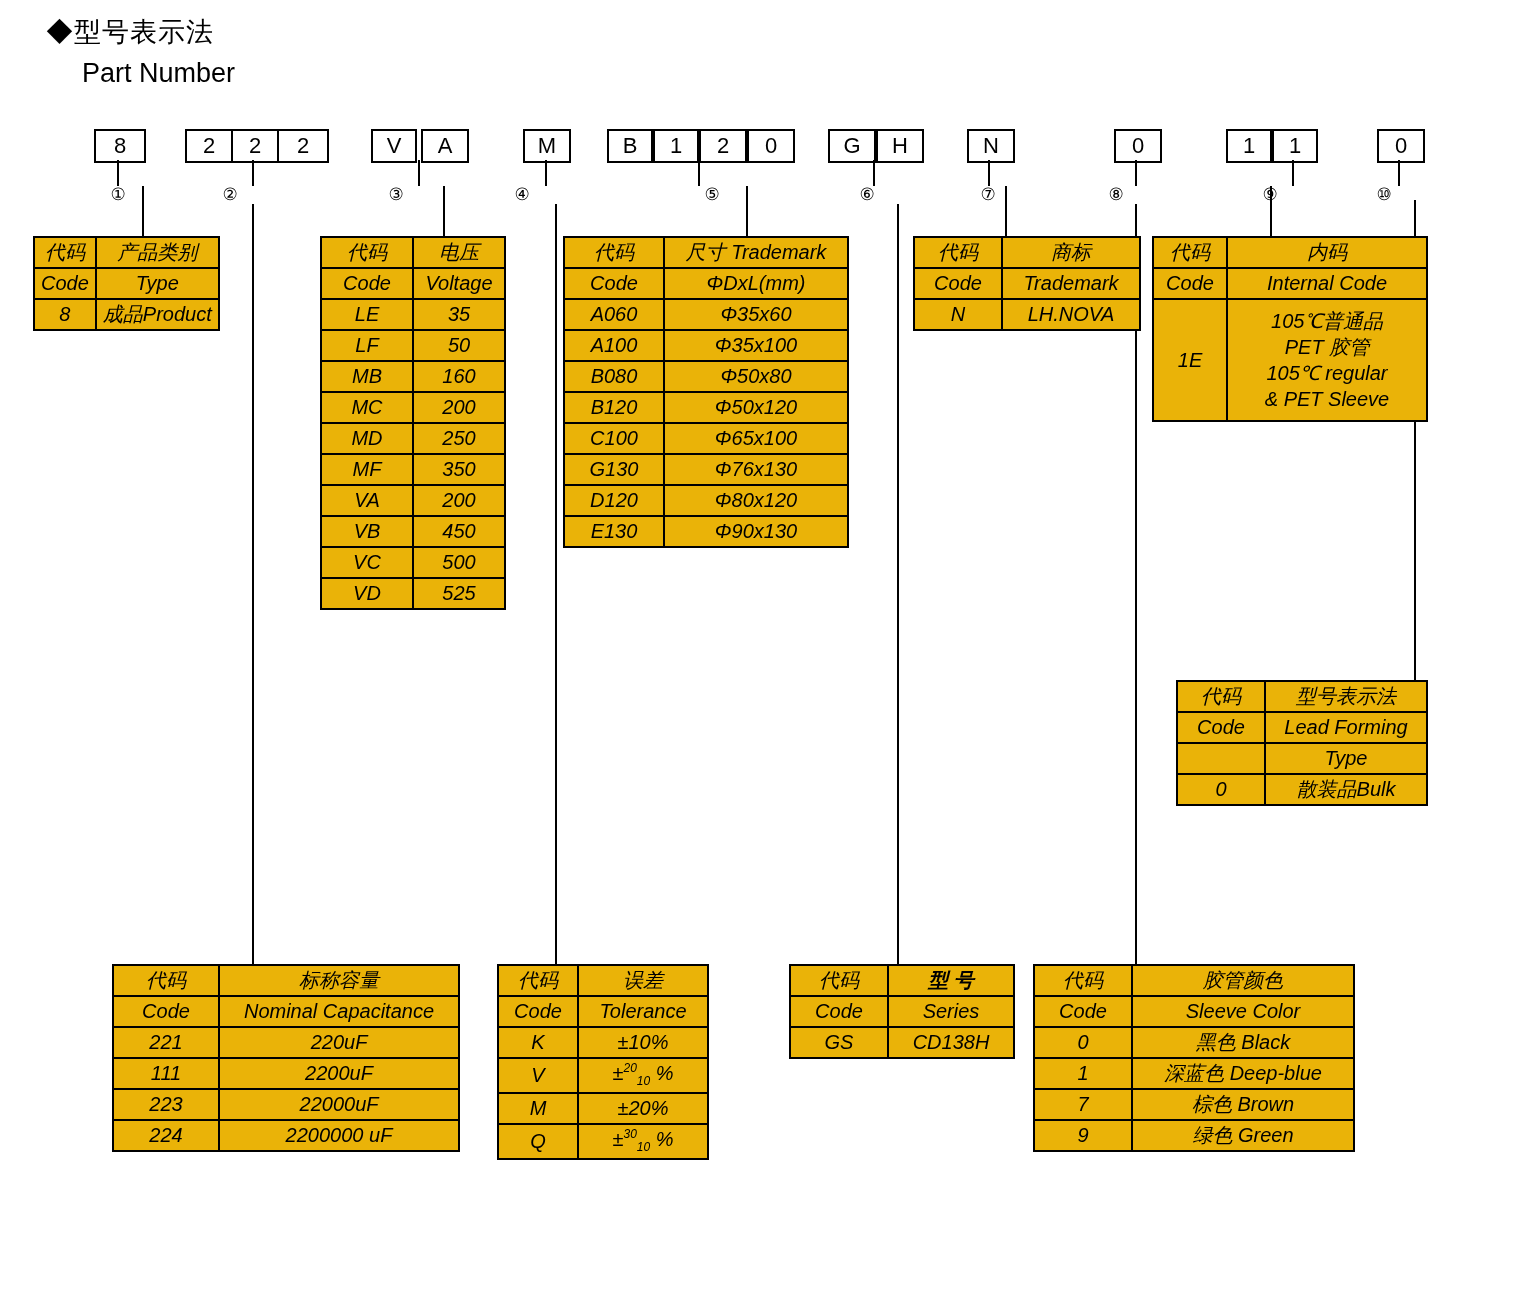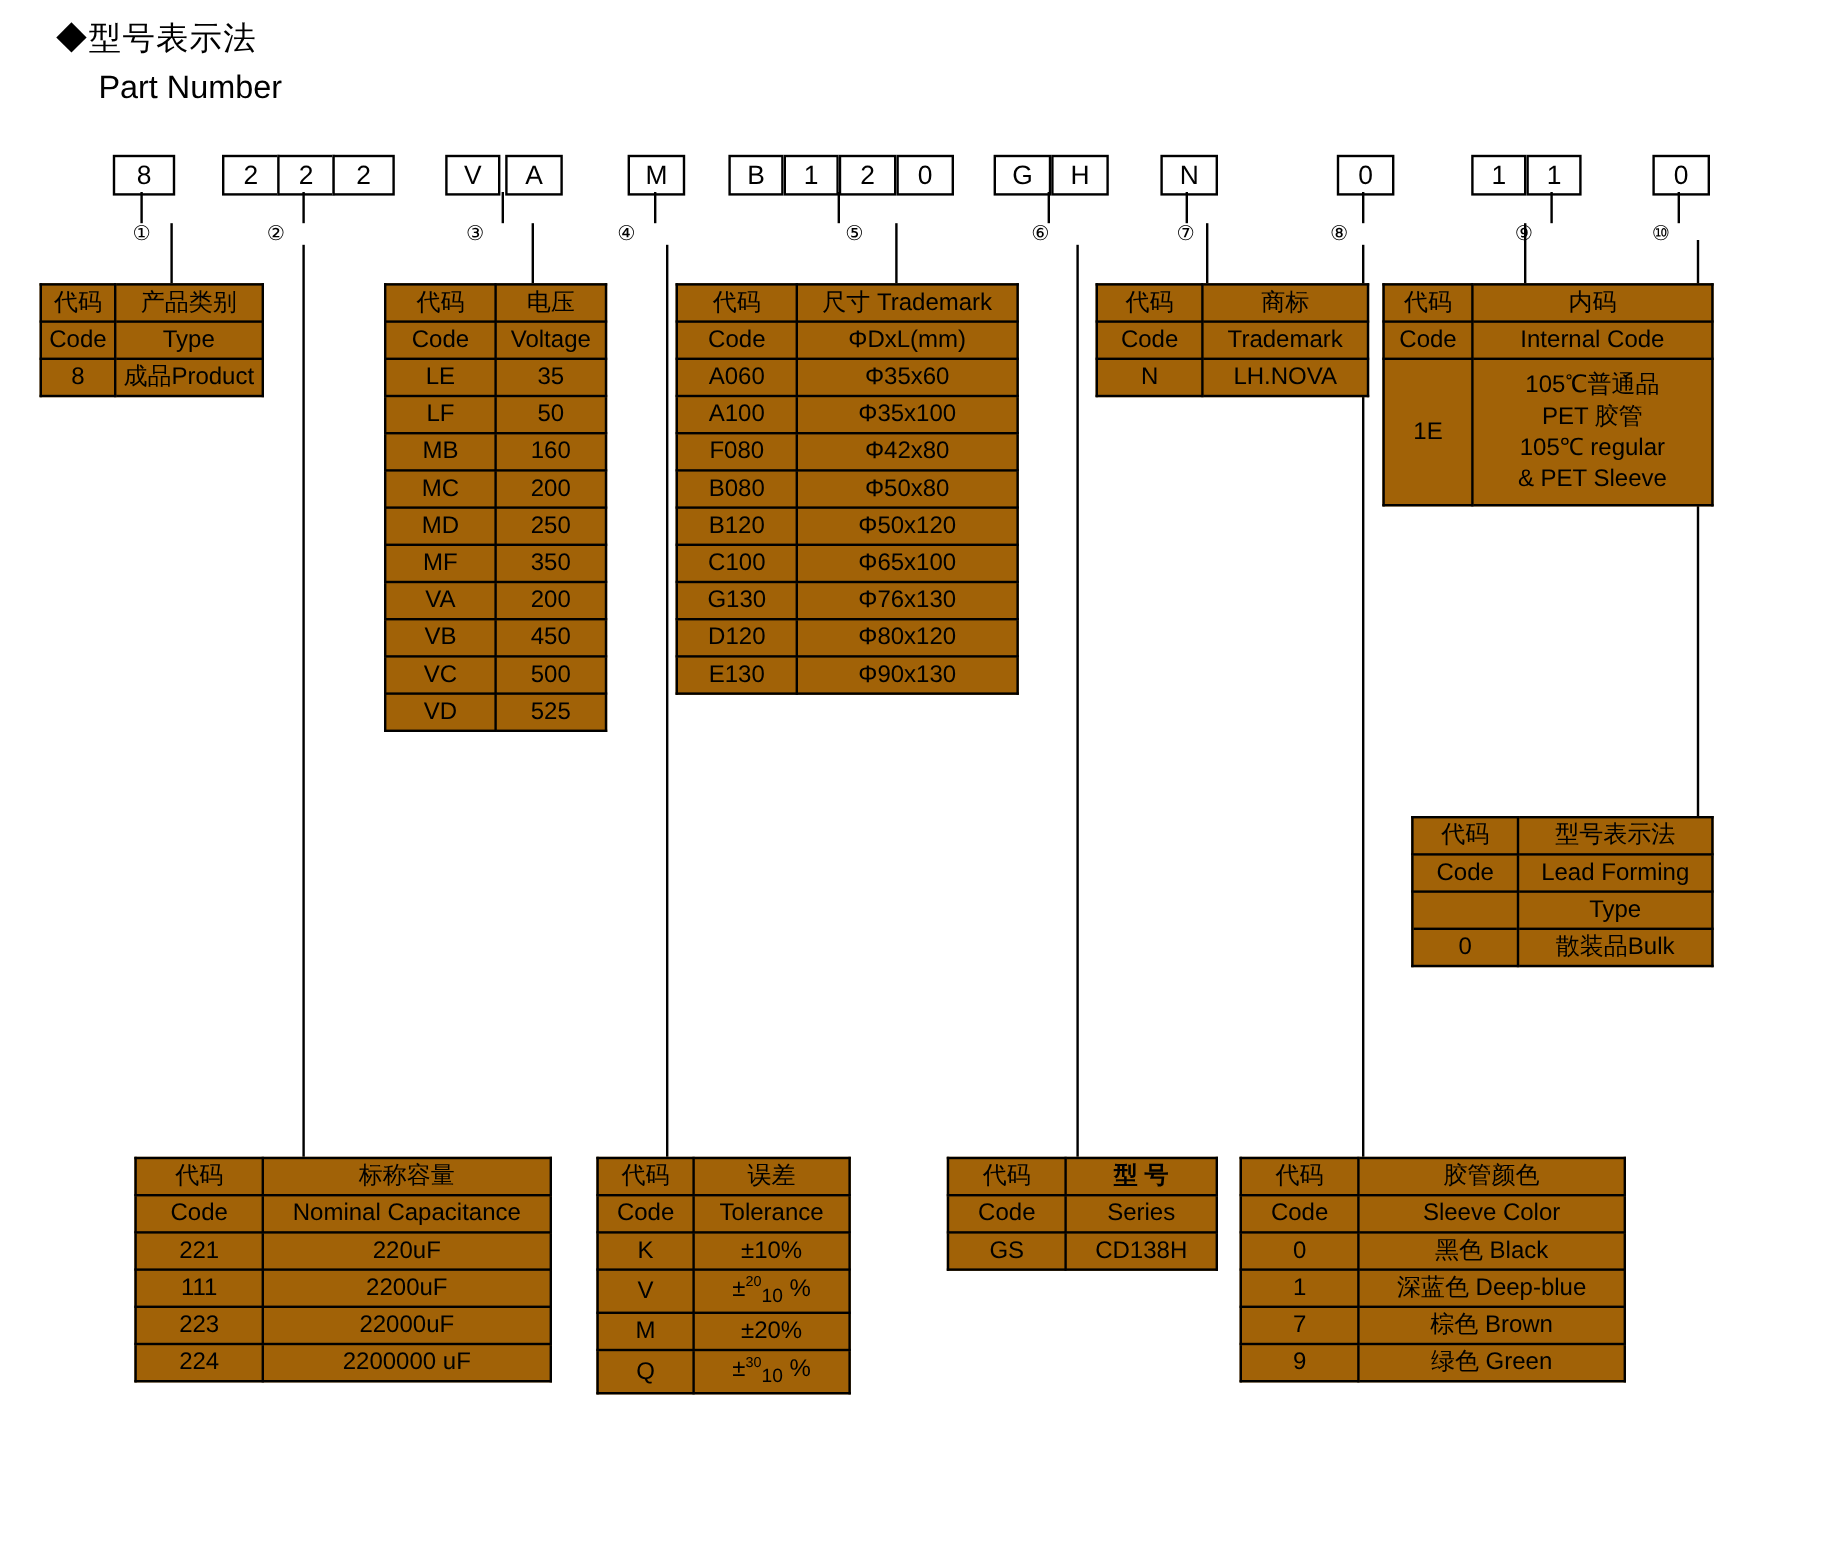--- a/index.html
+++ b/index.html
@@ -11,25 +11,25 @@
 
   
   .codebox{position:absolute;border:2px solid #000;display:flex;align-items:center;justify-content:center;font-size:22px;height:30px;background:#fff;}
 
   .circnum{position:absolute;font-size:17px;text-align:center;width:24px;}
 
   
   .vline{position:absolute;background:#000;width:2px;}
 
   
-  table.t{position:absolute;border-collapse:collapse;background:#a16207;}
+  table.t{position:absolute;border-collapse:collapse;background:#eab308;font-style:italic;}
   table.t td{border:2px solid #000;text-align:center;font-size:20px;padding:3px 6px;line-height:1.15;}
   table.t td.hdr{font-size:20px;}
   table.t td.two{line-height:1.3;}
-  sub{font-size:16px;}
+  sub{font-size:12px;}
   sup{font-size:12px;}
 </style>
 </head>
 <body>
 
 <div class="root">
 
   <div class="title-row">◆型号表示法</div>
   <div class="title-sub">Part Number</div>
 
@@ -183,24 +183,20 @@
     </tr>
     <tr>
           <td>A060</td>
           <td>Φ35x60</td>
         </tr>
     <tr>
           <td>A100</td>
           <td>Φ35x100</td>
         </tr>
     <tr>
-          <td>F080</td>
-          <td>Φ42x80</td>
-        </tr>
-    <tr>
           <td>B080</td>
           <td>Φ50x80</td>
         </tr>
     <tr>
           <td>B120</td>
           <td>Φ50x120</td>
         </tr>
     <tr>
           <td>C100</td>
           <td>Φ65x100</td>

